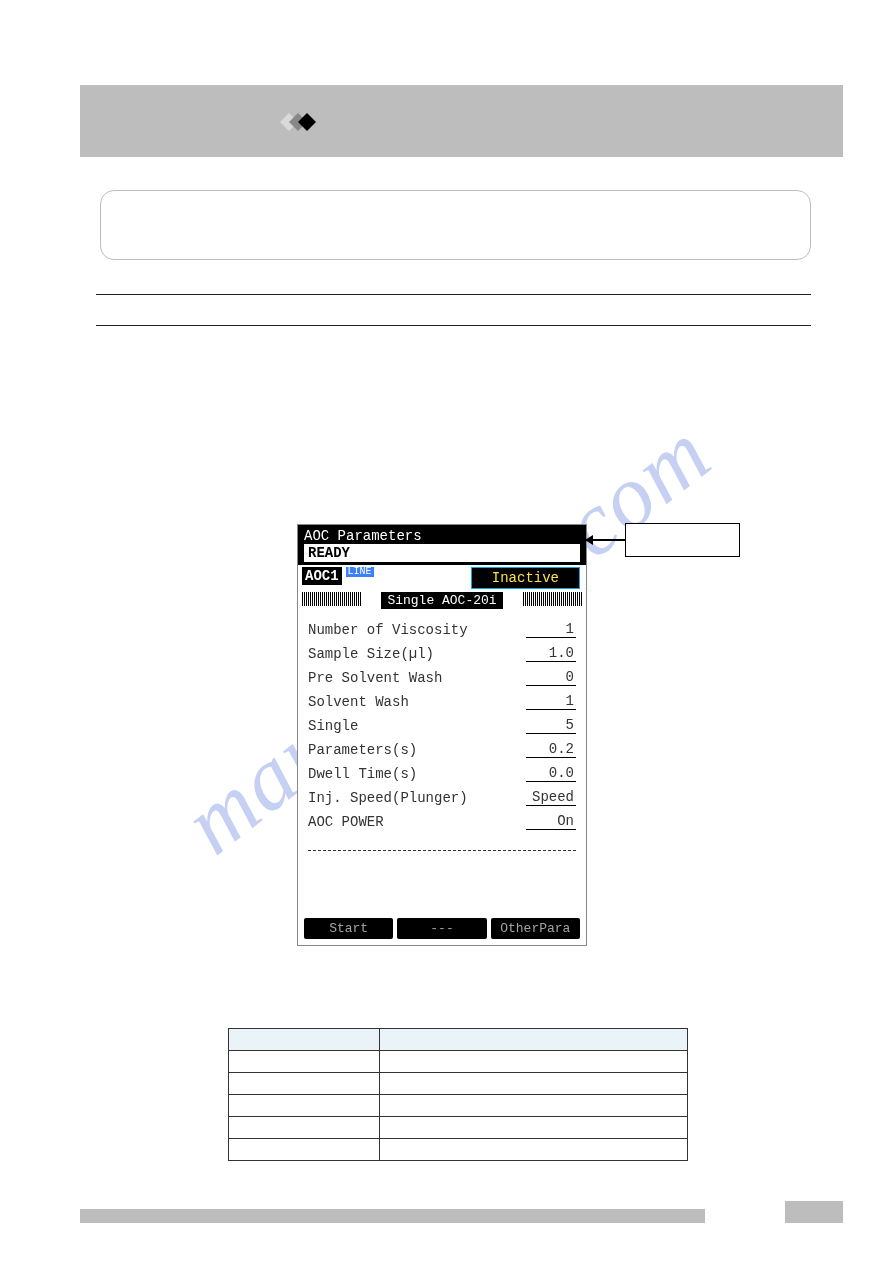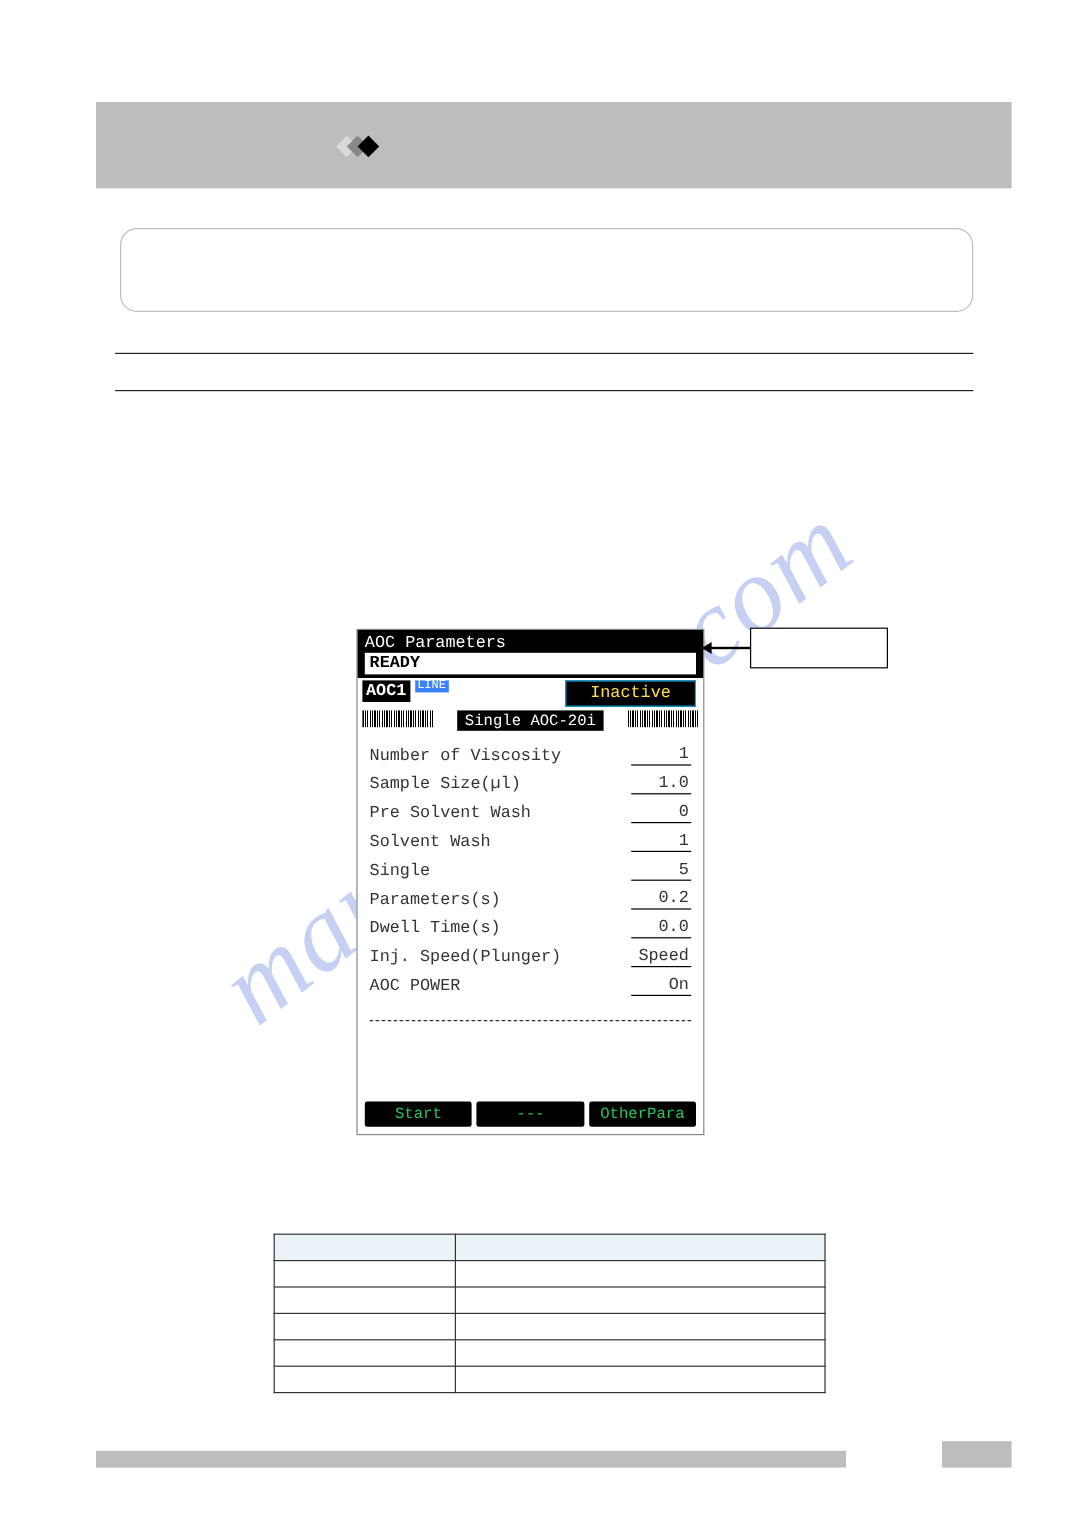--- a/index.html
+++ b/index.html
@@ -137,21 +137,21 @@
   }
   .lcd-footer {
     position: absolute;
     left: 6px; right: 6px; bottom: 6px;
     display: flex;
     gap: 4px;
   }
   .lcd-btn {
     flex: 1;
     background: #000;
-    color: #22c55e;
+    color: #a3a3a3;
     font-family: "Courier New", monospace;
     font-size: 13px;
     text-align: center;
     padding: 3px 0;
     border-radius: 2px;
   }
 
   
   .callout-arrow {
     position: absolute;

